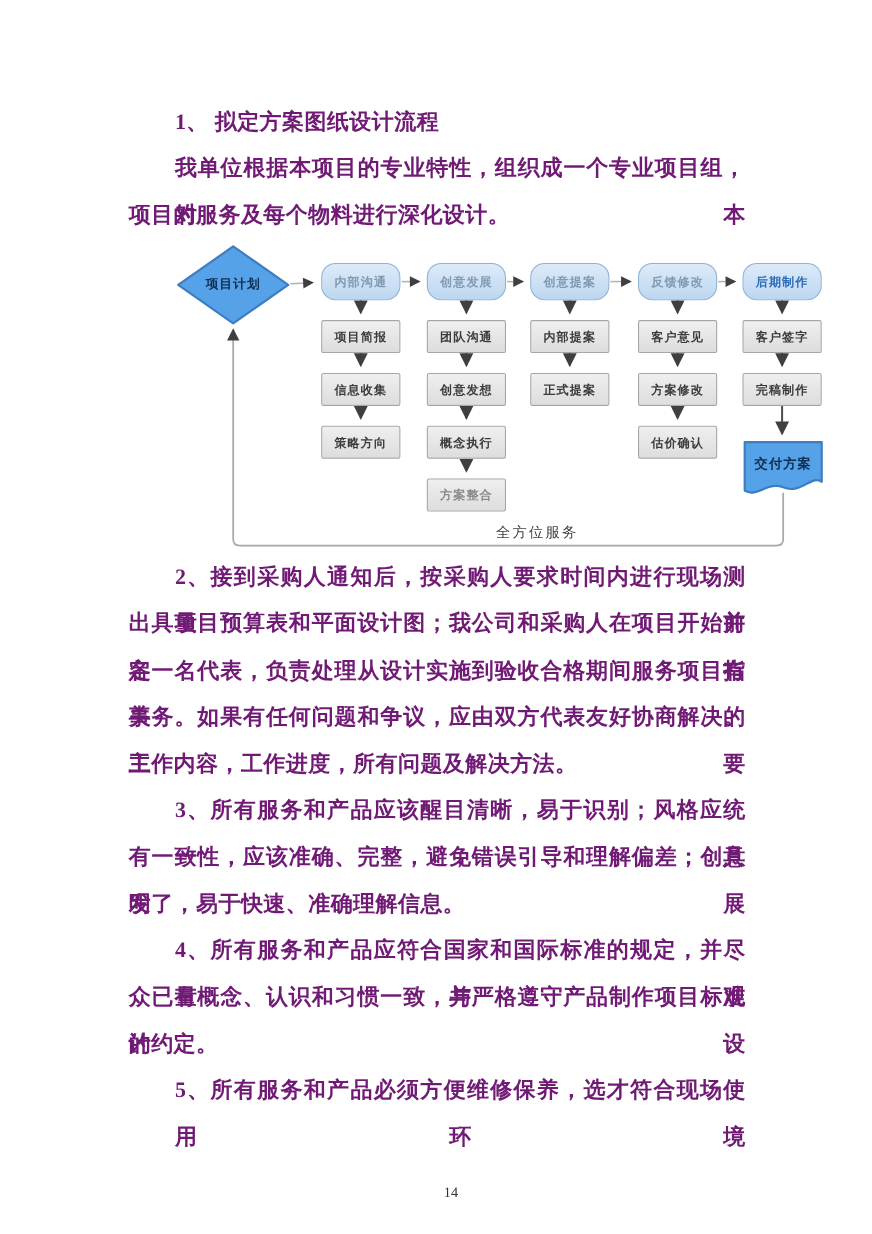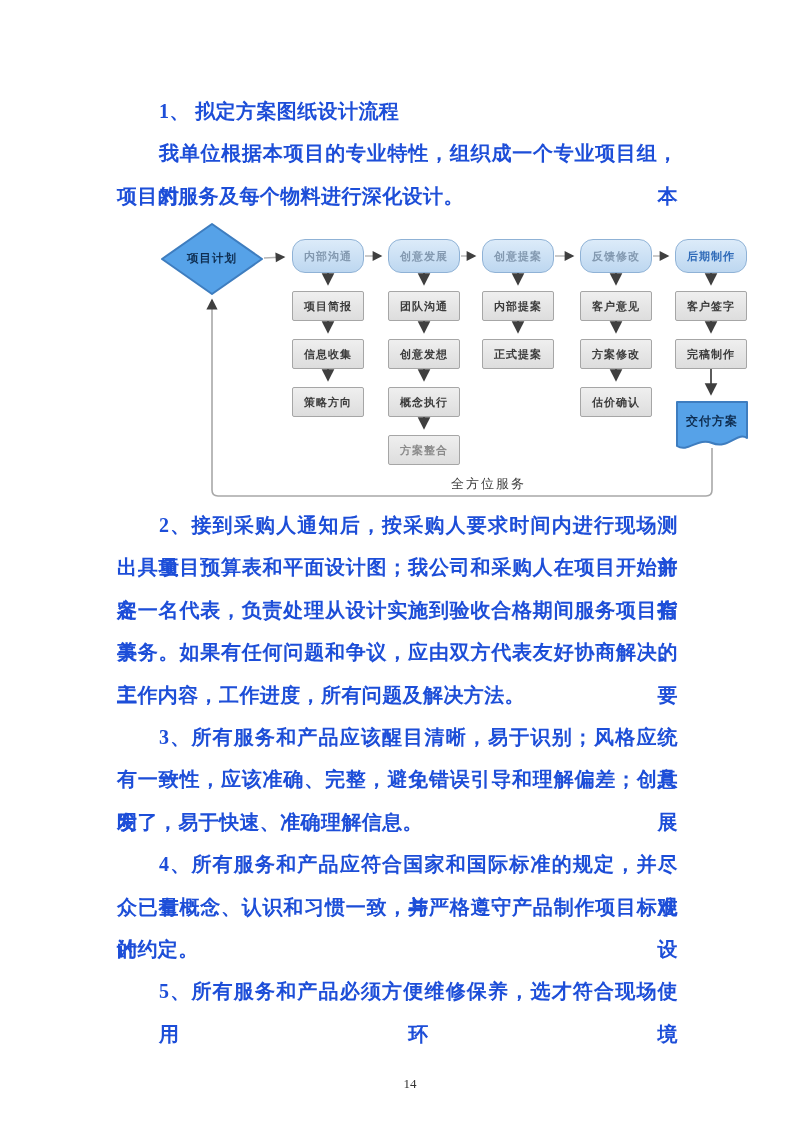--- a/index.html
+++ b/index.html
@@ -8,21 +8,21 @@
     width:793px;height:1122px;
     margin:0 auto;
     background:#ffffff;
     overflow:hidden;
     font-family:"Liberation Serif","DejaVu Serif",serif;
   }
   
   .textblock{
     position:absolute;
     left:117px;width:561px;
-    color:#1d4ed8;
+    color:#701a75;
     font-size:20px;
     font-weight:bold;
     letter-spacing:0.4px;
   }
   .ln{
     display:block;
     height:42.4px;
     line-height:42.4px;
     white-space:nowrap;
     overflow:visible;

